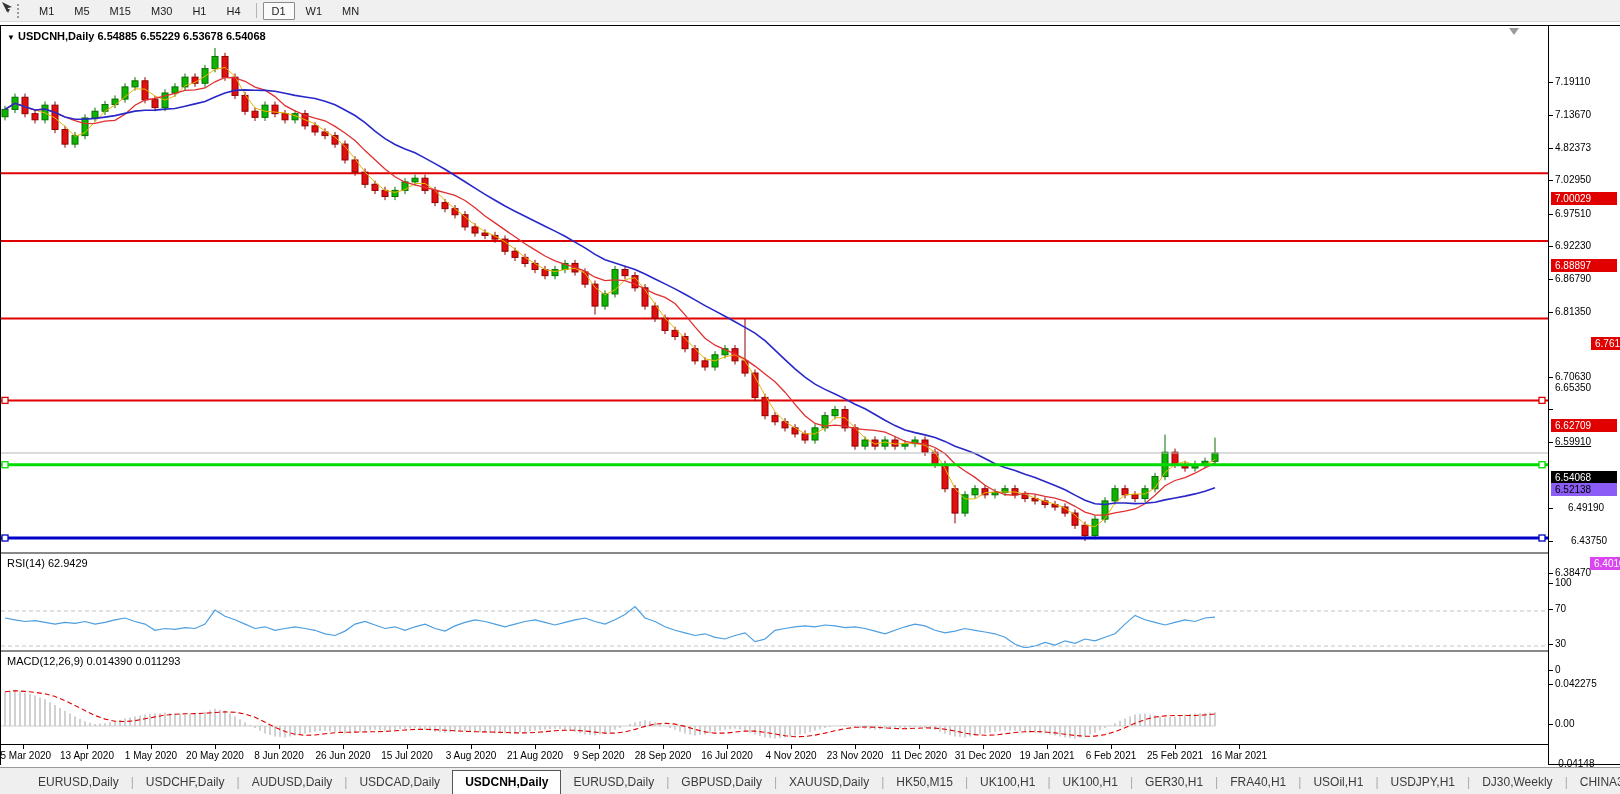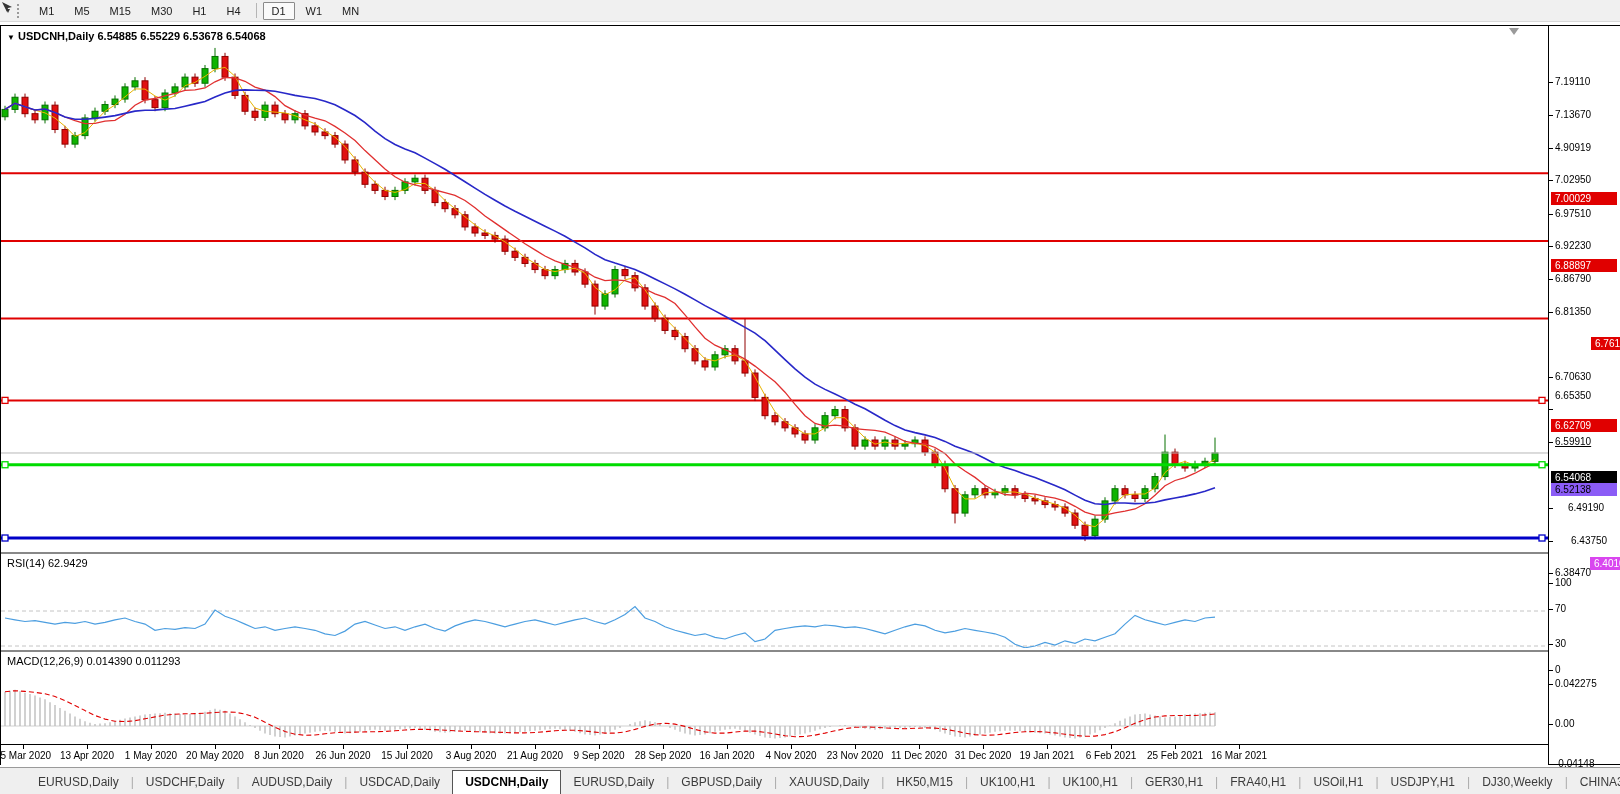--- a/index.html
+++ b/index.html
@@ -609,21 +609,21 @@
         <div class="datelabel" style="left: 406px;">15 Jul 2020</div>
         <div class="datetick" style="left: 470px;"></div>
         <div class="datelabel" style="left: 470px;">3 Aug 2020</div>
         <div class="datetick" style="left: 534px;"></div>
         <div class="datelabel" style="left: 534px;">21 Aug 2020</div>
         <div class="datetick" style="left: 598px;"></div>
         <div class="datelabel" style="left: 598px;">9 Sep 2020</div>
         <div class="datetick" style="left: 662px;"></div>
         <div class="datelabel" style="left: 662px;">28 Sep 2020</div>
         <div class="datetick" style="left: 726px;"></div>
-        <div class="datelabel" style="left: 726px;">16 Jan 2020</div>
+        <div class="datelabel" style="left: 726px;">16 Jul 2020</div>
         <div class="datetick" style="left: 790px;"></div>
         <div class="datelabel" style="left: 790px;">4 Nov 2020</div>
         <div class="datetick" style="left: 854px;"></div>
         <div class="datelabel" style="left: 854px;">23 Nov 2020</div>
         <div class="datetick" style="left: 918px;"></div>
         <div class="datelabel" style="left: 918px;">11 Dec 2020</div>
         <div class="datetick" style="left: 982px;"></div>
         <div class="datelabel" style="left: 982px;">31 Dec 2020</div>
         <div class="datetick" style="left: 1046px;"></div>
         <div class="datelabel" style="left: 1046px;">19 Jan 2021</div>
@@ -633,35 +633,35 @@
         <div class="datelabel" style="left: 1174px;">25 Feb 2021</div>
         <div class="datetick" style="left: 1238px;"></div>
         <div class="datelabel" style="left: 1238px;">16 Mar 2021</div>
       </div>
     <div id="axiscol">
         <div class="axtick" style="top: 56px;"></div>
         <div class="axlabel" style="top: 50px;">7.19110</div>
         <div class="axtick" style="top: 89.1202px;"></div>
         <div class="axlabel" style="top: 83.1202px;">7.13670</div>
         <div class="axtick" style="top: 122.24px;"></div>
-        <div class="axlabel" style="top: 116.24px;">4.90919</div>
+        <div class="axlabel" style="top: 116.24px;">4.82373</div>
         <div class="axtick" style="top: 154.387px;"></div>
         <div class="axlabel" style="top: 148.387px;">7.02950</div>
         <div class="axtick" style="top: 187.507px;"></div>
         <div class="axlabel" style="top: 181.507px;">6.97510</div>
         <div class="axtick" style="top: 219.653px;"></div>
         <div class="axlabel" style="top: 213.653px;">6.92230</div>
         <div class="axtick" style="top: 252.773px;"></div>
         <div class="axlabel" style="top: 246.773px;">6.86790</div>
         <div class="axtick" style="top: 285.893px;"></div>
         <div class="axlabel" style="top: 279.893px;">6.81350</div>
         <div class="axtick" style="top: 351.16px;"></div>
         <div class="axlabel" style="top: 345.16px;">6.70630</div>
         <div class="axtick" style="top: 383.306px;"></div>
-        <div class="axlabel" style="top: 364px;">6.65350</div>
+        <div class="axlabel" style="top: 356px;">6.65350</div>
         <div class="axtick" style="top: 416.426px;"></div>
         <div class="axlabel" style="top: 410.426px; text-decoration: underline;">6.59910</div>
         <div class="axtick" style="top: 481.693px;"></div>
         <div class="axlabel" style="top: 475.693px; padding-left: 13px;">6.49190</div>
         <div class="axtick" style="top: 514.813px;"></div>
         <div class="axlabel" style="top: 508.813px; padding-left: 16px;">6.43750</div>
         <div class="axtick" style="top: 546.959px;"></div>
         <div class="axlabel" style="top: 540.959px;">6.38470</div>
         <div class="badge" style="top: 165.67px; background: rgb(224, 0, 0); color: rgb(255, 255, 255);">7.00029</div>
         <div class="badge" style="top: 233.445px; background: rgb(224, 0, 0); color: rgb(255, 255, 255);">6.88897</div>

